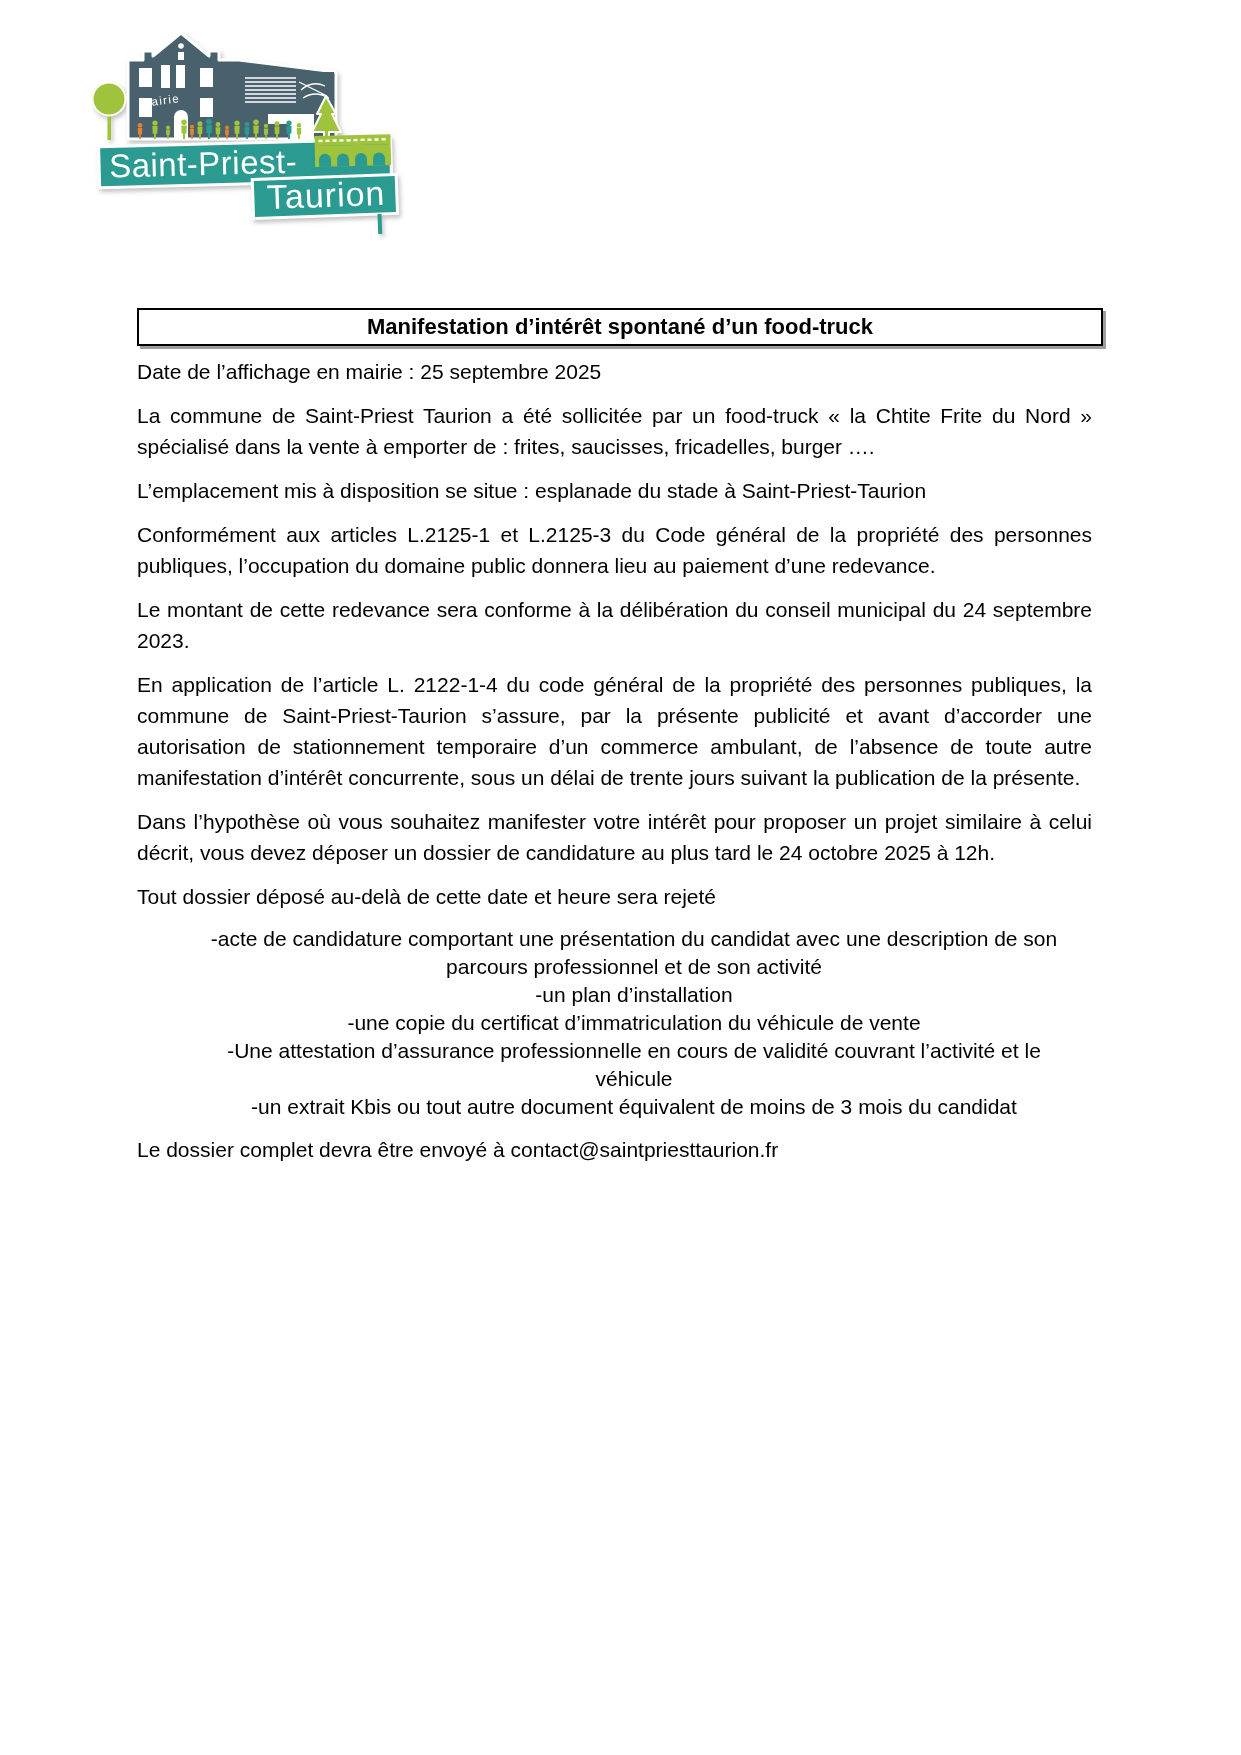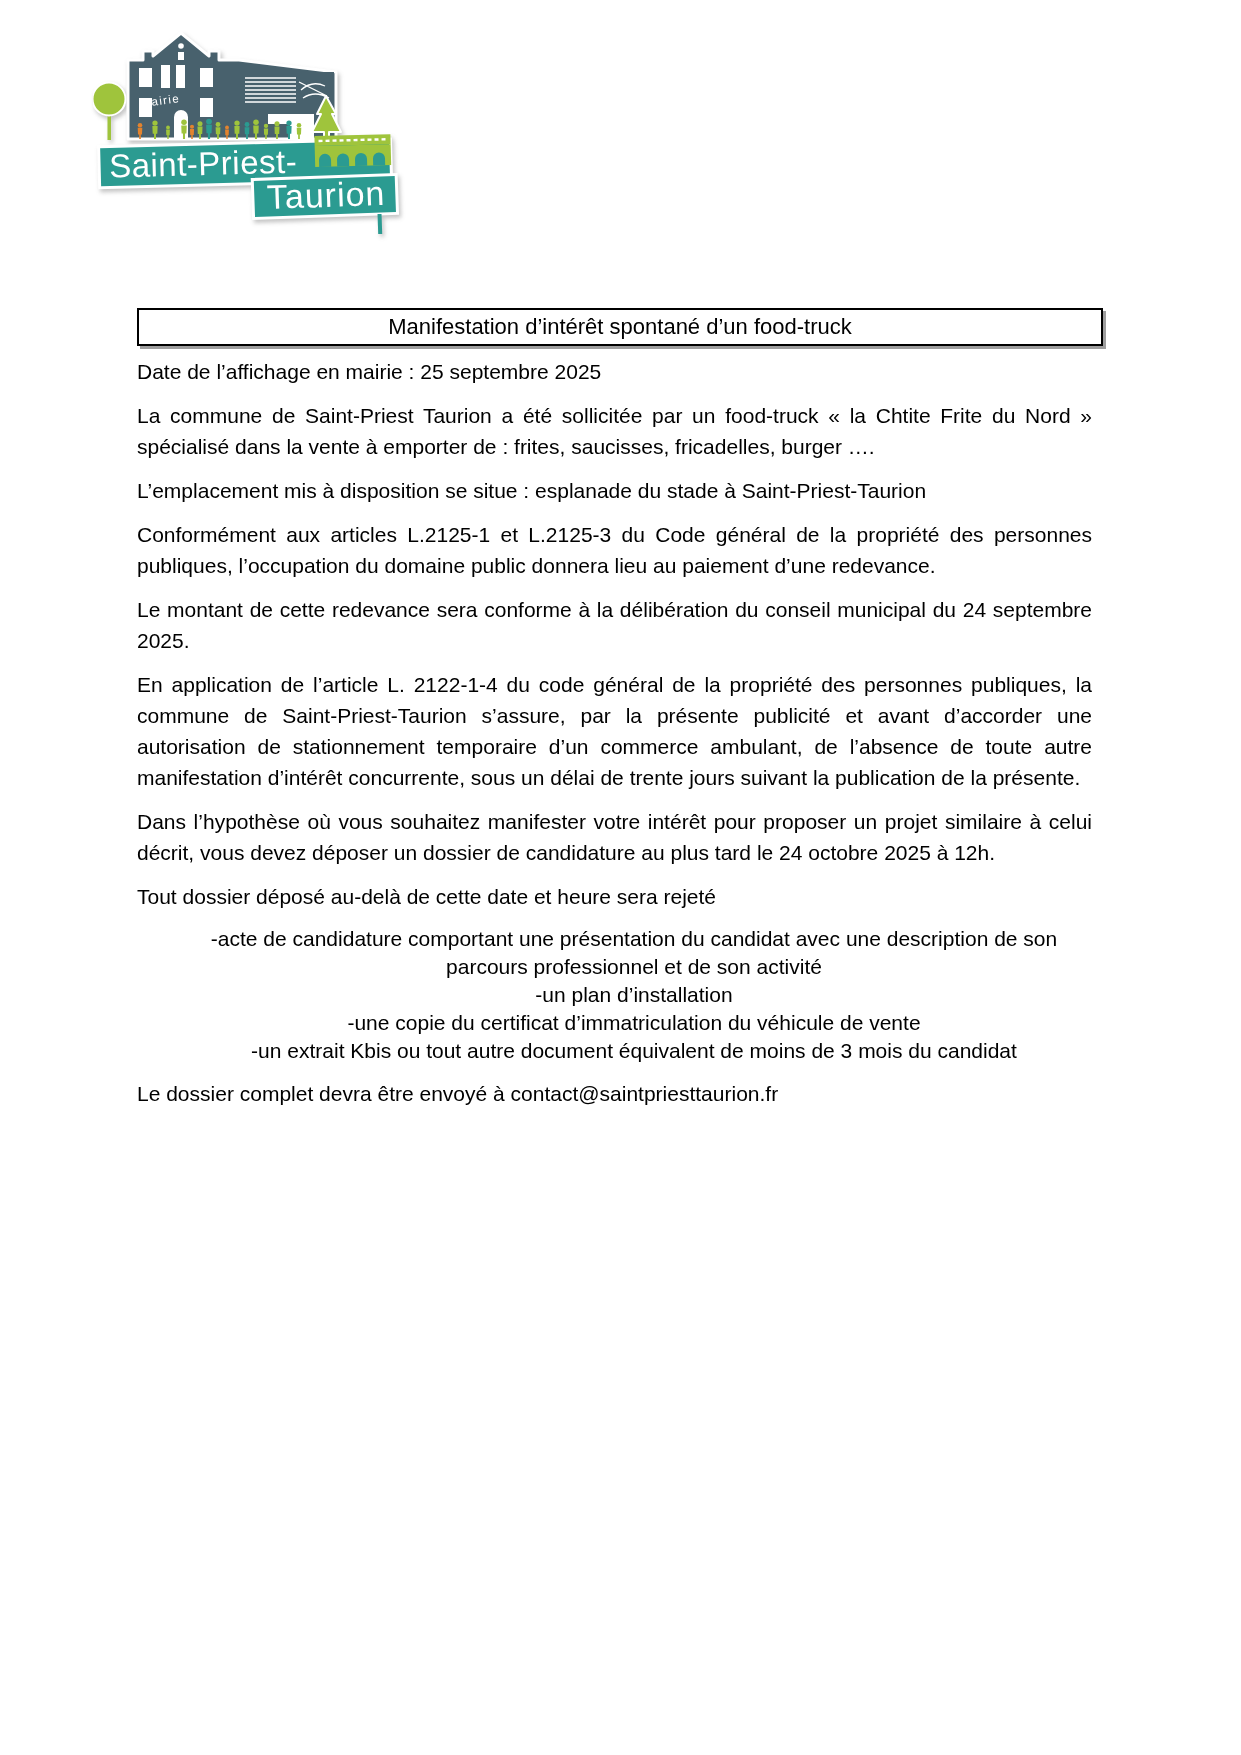--- a/index.html
+++ b/index.html
@@ -20,21 +20,21 @@
   .banner-text2{font-size:34px;fill:#ffffff;letter-spacing:1px;}
   .mairie-text{font-size:11.5px;fill:#ffffff;letter-spacing:1.4px;}
   
   .title-box{
     position:absolute;left:137px;top:308px;width:962px;
     border:2px solid #000;
     box-shadow:3px 3px 0 #9e9e9e;
     background:#fff;
     text-align:center;
     padding:3px 0 4px 0;
-    font-size:22px;font-weight:normal;line-height:27px;
+    font-size:22px;font-weight:bold;line-height:27px;
   }
   
   .content{
     position:absolute;left:137px;top:356px;width:955px;
     font-size:21px;line-height:31px;
   }
   .para{margin:0 0 13px 0;}
   .para.justify{text-align:justify;}
   .para.underline{text-decoration:underline;}
   .req-list{margin:0 0 13px 66px;width:862px;line-height:28px;}
@@ -144,27 +144,28 @@
   <div class="title-box">
     <span>Manifestation d’intérêt spontané d’un food-truck</span>
   </div>
 
   <div class="content">
     <div>
         <p class="para">Date de l’affichage en mairie : 25 septembre 2025</p>
         <p class="para justify">La commune de Saint-Priest Taurion a été sollicitée par un food-truck « la Chtite Frite du Nord » spécialisé dans la vente à emporter de : frites, saucisses, fricadelles, burger ….</p>
         <p class="para">L’emplacement mis à disposition se situe : esplanade du stade à Saint-Priest-Taurion</p>
         <p class="para justify">Conformément aux articles L.2125-1 et L.2125-3 du Code général de la propriété des personnes publiques, l’occupation du domaine public donnera lieu au paiement d’une redevance.</p>
-        <p class="para justify">Le montant de cette redevance sera conforme à la délibération du conseil municipal du 24 septembre 2025.</p>
+        <p class="para justify">Le montant de cette redevance sera conforme à la délibération du conseil municipal du 24 septembre 2023.</p>
         <p class="para justify">En application de l’article L. 2122-1-4 du code général de la propriété des personnes publiques, la commune de Saint-Priest-Taurion s’assure, par la présente publicité et avant d’accorder une autorisation de stationnement temporaire d’un commerce ambulant, de l’absence de toute autre manifestation d’intérêt concurrente, sous un délai de trente jours suivant la publication de la présente.</p>
         <p class="para justify">Dans l’hypothèse où vous souhaitez manifester votre intérêt pour proposer un projet similaire à celui décrit, vous devez déposer un dossier de candidature au plus tard le 24 octobre 2025 à 12h.</p>
         <p class="para">Tout dossier déposé au-delà de cette date et heure sera rejeté</p>
       </div>
     <div class="req-list">
         <div class="req-item">-acte de candidature comportant une présentation du candidat avec une description de son parcours professionnel et de son activité</div>
         <div class="req-item">-un plan d’installation</div>
         <div class="req-item">-une copie du certificat d’immatriculation du véhicule de vente</div>
+        <div class="req-item">-Une attestation d’assurance professionnelle en cours de validité couvrant l’activité et le véhicule</div>
         <div class="req-item">-un extrait Kbis ou tout autre document équivalent de moins de 3 mois du candidat</div>
       </div>
     <p class="para closing">Le dossier complet devra être envoyé à contact@saintpriesttaurion.fr</p>
   </div>
 
 </div>
 
 </body></html>

